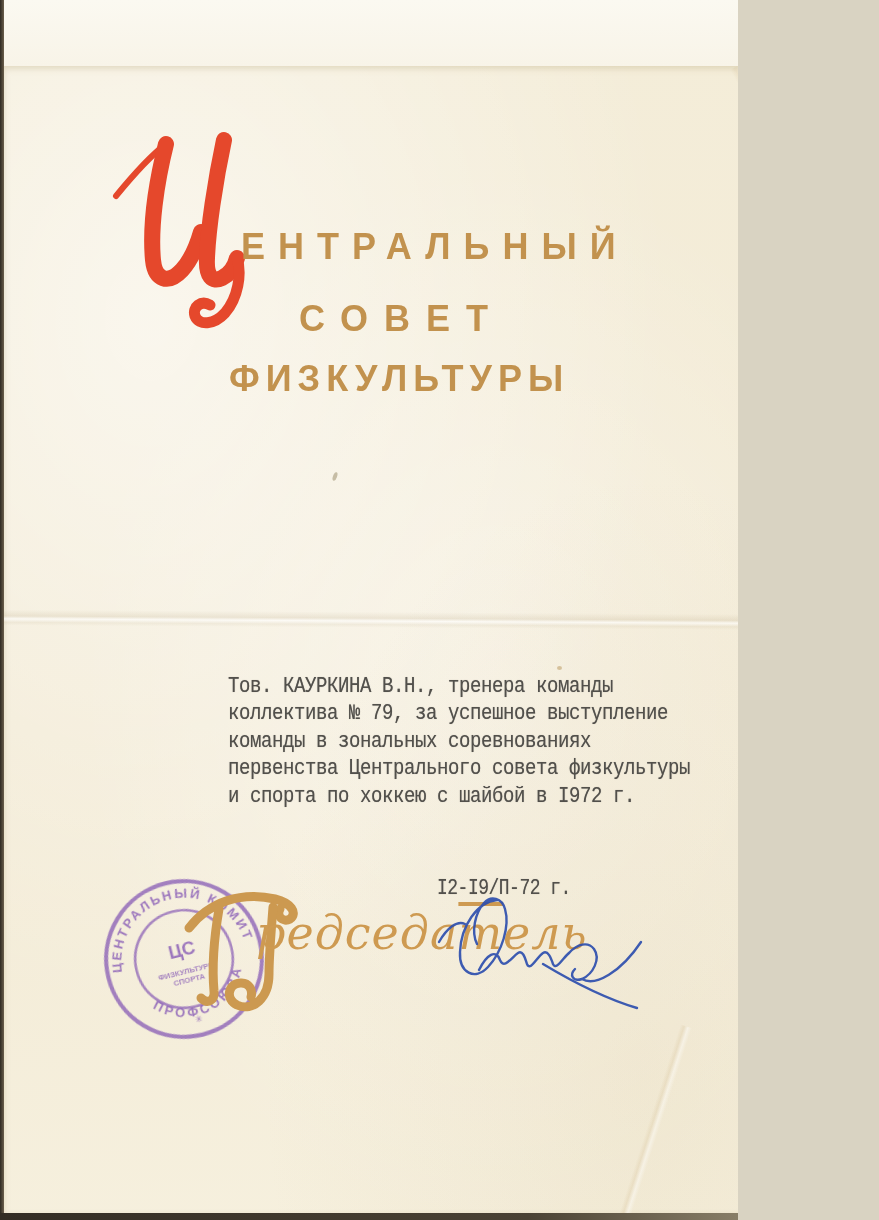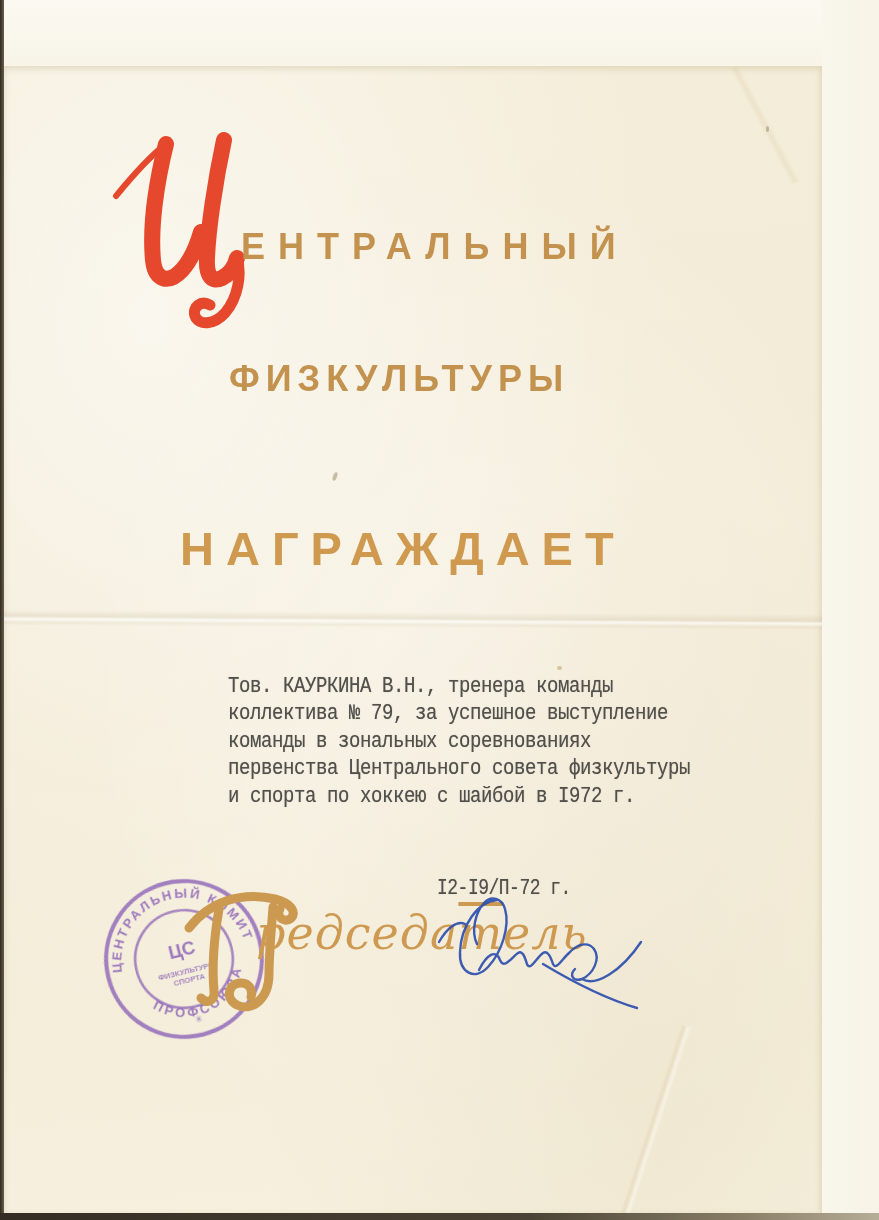--- a/index.html
+++ b/index.html
@@ -1,17 +1,17 @@
 <!DOCTYPE html>
 <html><head>
 <meta charset="utf-8">
 <style>
   html,body{margin:0;padding:0;}
   body{font-family:"Liberation Sans",sans-serif;background:#d9d3c2;}
-  #scan{position:relative;width:879px;height:1220px;overflow:hidden;
+  #scan{position:relative;width:738px;height:1220px;overflow:hidden;
         background:#f9f6ec;}
   
   .sheet{position:absolute;left:4px;top:66px;width:818px;height:1148px;
          background:
            radial-gradient(ellipse at 78% 88%, rgba(210,190,145,.16), transparent 42%),
            radial-gradient(ellipse at 18% 22%, rgba(255,255,255,.55), transparent 55%),
            radial-gradient(ellipse at 60% 55%, rgba(255,255,255,.35), transparent 60%),
            linear-gradient(175deg,#f4edd9 0%,#f3ebd6 55%,#f6f0de 100%);
          box-shadow:inset 0 3px 6px rgba(170,150,100,.22), inset -2px 0 5px rgba(190,170,120,.15);}
   .band-top{position:absolute;left:0;top:0;width:879px;height:66px;
@@ -80,22 +80,22 @@
     <g fill="none" stroke="#e5482c" stroke-linecap="round">
       <path d="M 12,76 C 30,54 46,36 62,24" stroke-width="6"></path>
       <path d="M 62,24 C 52,64 46,108 49,140 C 51,160 64,165 78,150 C 87,140 93,126 97,112" stroke-width="16"></path>
       <path d="M 120,20 C 111,62 104,110 103,138 C 102,156 108,163 118,158 C 126,154 131,146 133,138" stroke-width="16"></path>
       <path d="M 133,138 C 138,154 134,178 121,193 C 110,205 95,206 91,196 C 88,187 97,180 106,185" stroke-width="11"></path>
     </g>
     </svg>
     <span class="visually-hidden">Ц</span>
 
   <div class="hdr hdr-1">ЕНТРАЛЬНЫЙ</div>
+  <div class="hdr hdr-2">СОВЕТ</div>
   <div class="hdr hdr-3">ФИЗКУЛЬТУРЫ</div>
-  <div class="hdr award">НАГРАЖДАЕТ</div>
 
   <div class="type body-block">
     <div>Тов. КАУРКИНА В.Н., тренера команды</div>
     <div>коллектива № 79, за успешное выступление</div>
     <div>команды в зональных соревнованиях</div>
     <div>первенства Центрального совета физкультуры</div>
     <div>и спорта по хоккею с шайбой в I972 г.</div>
   </div>
 
   <div class="type date-line">I2-I9/П-72 г.</div>

